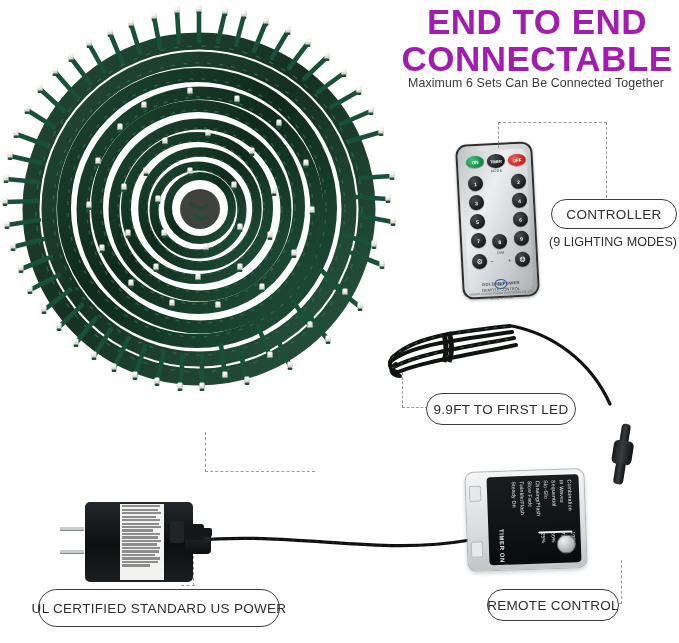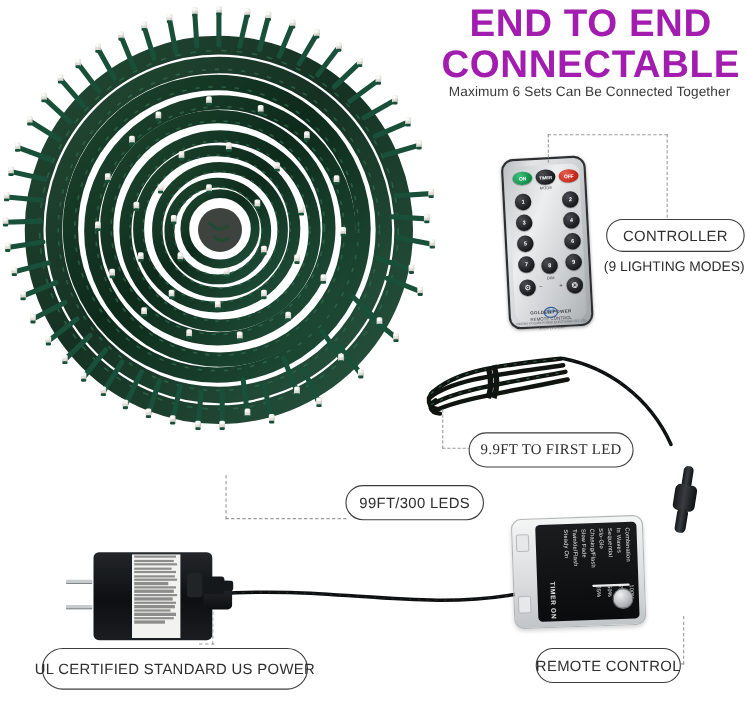--- a/index.html
+++ b/index.html
@@ -366,29 +366,26 @@
   <div class="dash-h" style="left:498px;top:122px;width:109px;"></div>
   <div class="dash-v" style="left:606px;top:122px;height:76px;"></div>
 
   <div class="pill" style="left:551px;top:199px;width:124px;height:28px;">
     <span>CONTROLLER</span>
   </div>
   <div class="note" style="left:545px;top:235px;width:136px;text-align:center;">(9 LIGHTING MODES)</div>
 
   <div class="dash-v" style="left:402px;top:372px;height:36px;"></div>
   <div class="dash-h" style="left:402px;top:407px;width:26px;"></div>
-  <div class="pill" style="left:426px;top:393px;width:148px;height:30px;font-family:Liberation Serif, serif;">
+  <div class="pill" style="left:426px;top:393px;width:148px;height:30px;">
     <span>9.9FT TO FIRST LED</span>
   </div>
 
   <div class="dash-v" style="left:205px;top:432px;height:40px;"></div>
   <div class="dash-h" style="left:205px;top:471px;width:110px;"></div>
-  <div class="pill" style="left:314px;top:441px;width:124px;height:30px;">
-    <span>99FT/300 LEDS</span>
-  </div>
 
   <div class="adapter">
     <div class="ad-body"></div>
     <div class="prong" style="left:0px;top:25px;"></div>
     <div class="prong" style="left:0px;top:48px;"></div>
     <div class="ad-label">
       <div class="ln" style="width:38px"></div>
         <div class="ln" style="width:36px"></div>
       <div class="ln" style="width:39px"></div>
         <div class="ln" style="width:34px"></div>

